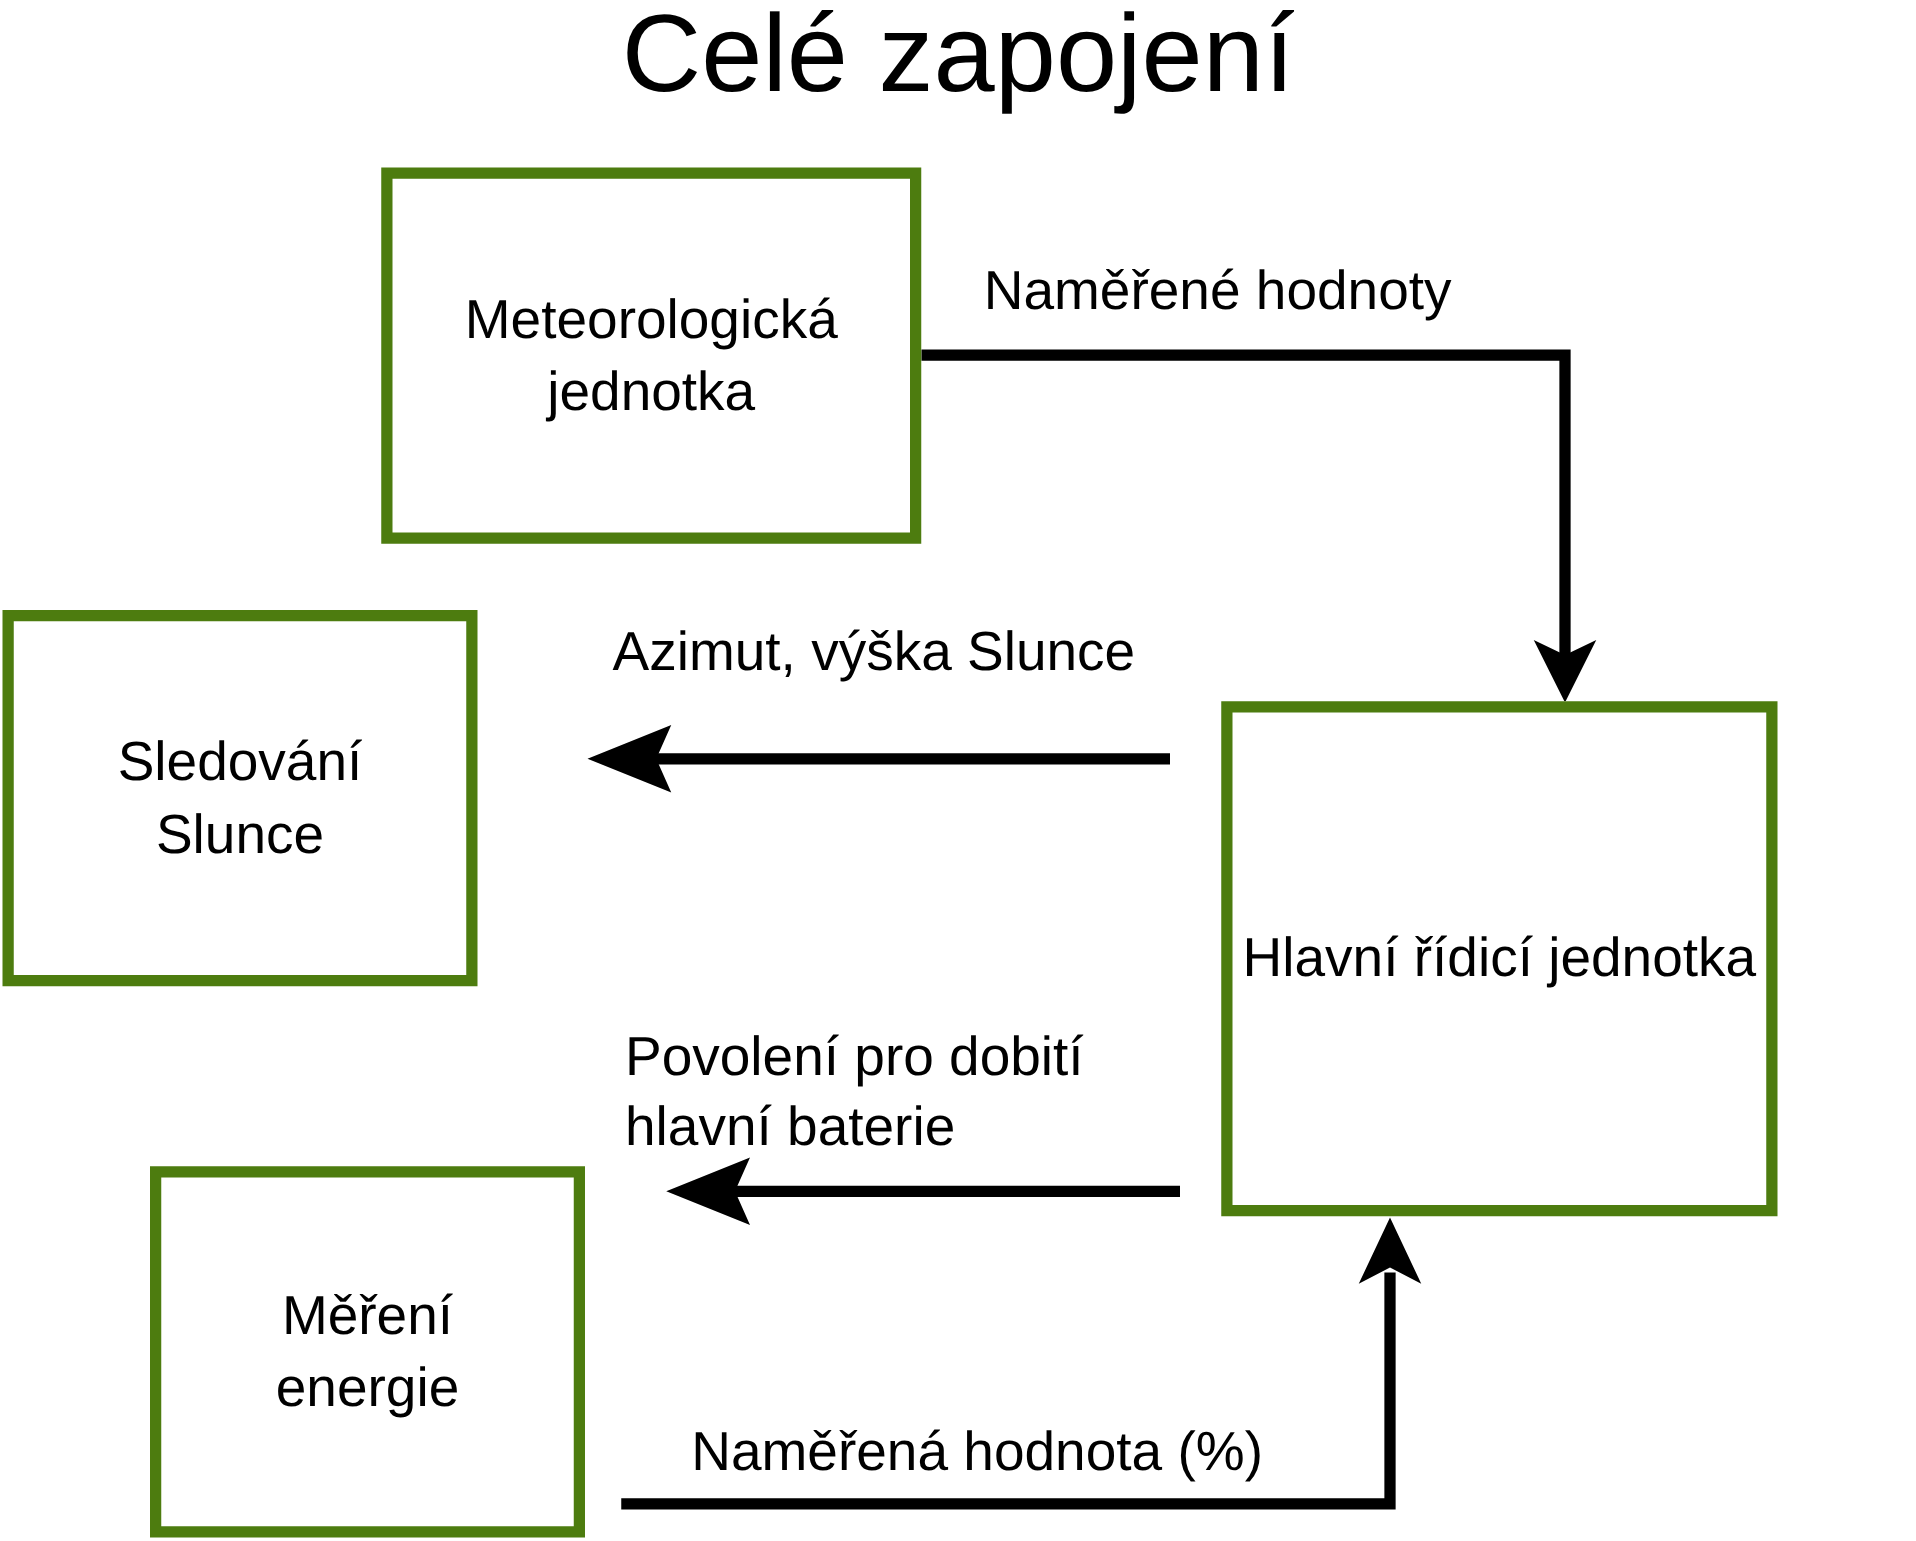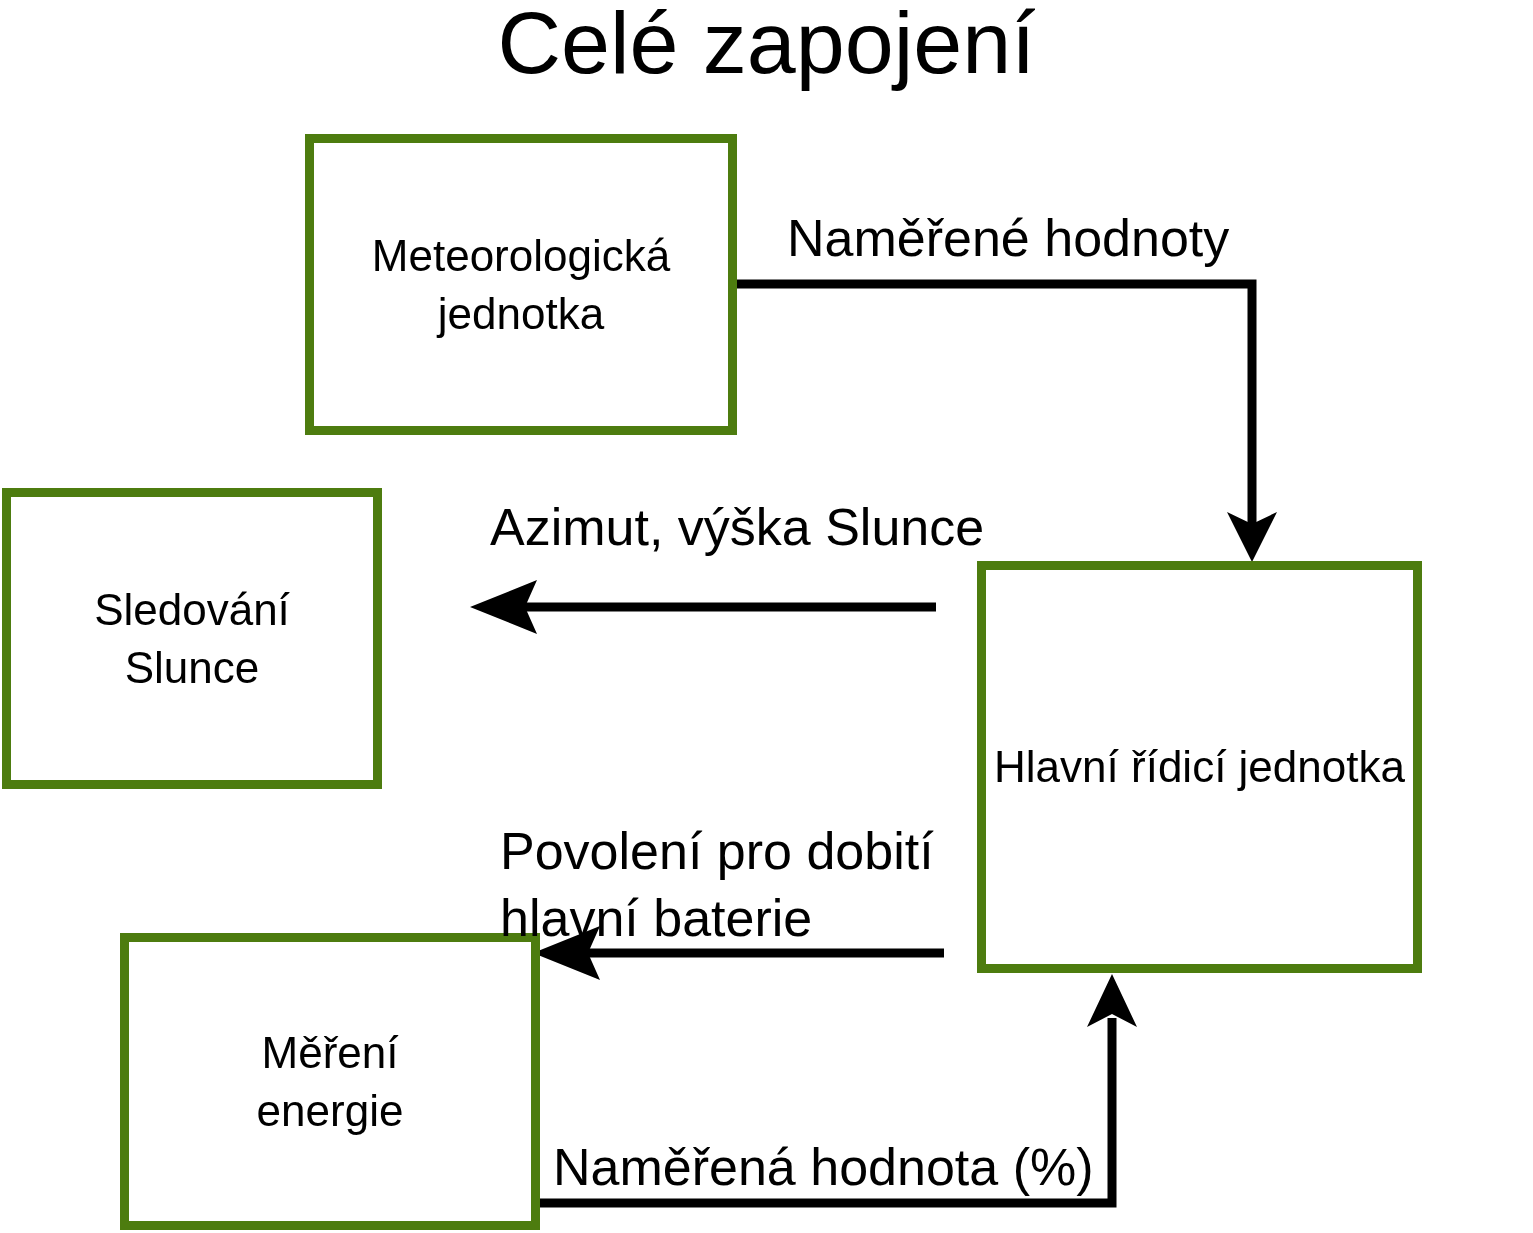--- a/index.html
+++ b/index.html
@@ -35,25 +35,25 @@
     display: flex;
     align-items: center;
     justify-content: center;
     text-align: center;
     font-size: 44px;
     line-height: 1.3;
     white-space: pre-line;
   }
   .node-meteo   { left: 305px; top: 134px;  width: 432px; height: 301px; }
   .node-sun     { left: 2px;   top: 488px;  width: 380px; height: 301px; }
-  .node-energy  { left: 120px; top: 933px;  width: 420px; height: 297px; }
+  .node-energy  { left: 120px; top: 933px;  width: 348px; height: 297px; }
   .node-main    { left: 977px; top: 561px;  width: 445px; height: 412px; }
   .edge-label {
     position: absolute;
-    font-size: 52px;
+    font-size: 44px;
     line-height: 1.28;
     white-space: pre-line;
   }
   .lbl-measured-values   { left: 787px; top: 205px; }
   .lbl-sun-position      { left: 490px; top: 494px; }
   .lbl-charge-permission { left: 500px; top: 818px; }
   .lbl-measured-percent  { left: 553px; top: 1134px; }
   svg.arrows {
     position: absolute;
     left: 0;

